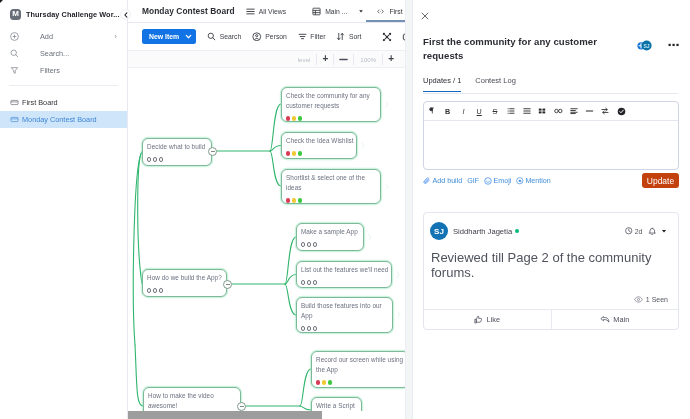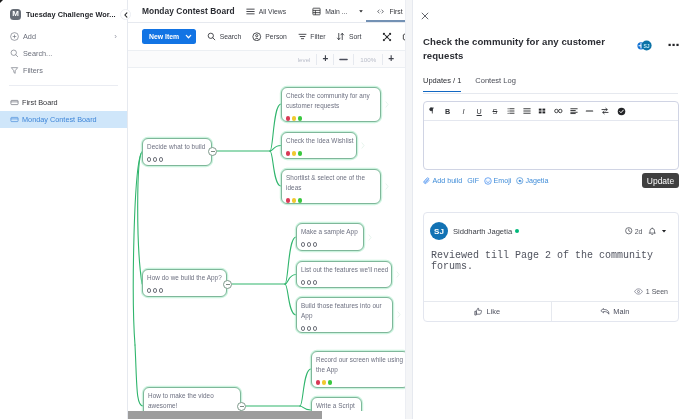--- a/index.html
+++ b/index.html
@@ -17,21 +17,21 @@
   .topbar [data-name="chevron-down-icon"] { width:6px !important; height:6px !important; }
   .toolbar [data-name="expand-icon"], .toolbar [data-name="gear-icon"] { width:10px !important; height:10px !important; }
   .side-item svg.ico, .board-item svg.ico { width:9px !important; height:9px !important; }
 
   
   .sidebar { position:absolute; left:0; top:0; width:128px; height:419px; background:#fff; border-right:1px solid #e6e9ef; }
   .ws-row { display:flex; align-items:center; gap:5px; padding:0; position:absolute; left:10px; top:8px; height:12px; }
   .ws-logo { width:11px; height:11px; border-radius:3.5px; background:#676d76; color:#fff; font-size:8px; font-weight:700;
              display:flex; align-items:center; justify-content:center; flex:0 0 auto; letter-spacing:-0.4px; line-height:1;}
   .ws-name { font-size:7.3px; font-weight:700; color:#222429; white-space:nowrap; overflow:hidden; text-overflow:clip; letter-spacing:0.08px;}
-  .side-item { display:flex; align-items:center; gap:4px; padding:0 10px; height:17px; color:#6b6f7b; font-size:7.3px; white-space:nowrap; }
+  .side-item { display:flex; align-items:center; gap:21px; padding:0 10px; height:17px; color:#6b6f7b; font-size:7.3px; white-space:nowrap; }
   .side-item .ico { width:9px; height:9px; flex:0 0 auto; display:block; }
   .side-item .chev { margin-left:auto; color:#9699a6; font-size:8px; line-height:1; }
   .side-sep { height:1px; background:#eaecf2; margin:6px 9px 8px 9px; }
   .board-item { display:flex; align-items:center; gap:3px; padding:0 10px; height:17px; font-size:7.3px; color:#323338; white-space:nowrap; }
   .board-item.sel { background:#cfe6fa; color:#3f86d8; }
   .collapse-btn { position:absolute; left:120px; top:9px; width:11px; height:11px; border-radius:50%; background:#fff;
                   border:1px solid #eceef3; display:flex; align-items:center; justify-content:center; z-index:20; }
 
   
   .topbar { position:absolute; left:128px; top:0; width:284px; height:23px; background:#fff; border-bottom:1px solid #e6e9ef; display:flex; align-items:center; overflow:hidden; }
@@ -79,48 +79,48 @@
   .ptab { font-size:7.5px; color:#4a4d57; padding-bottom:6px; }
   .ptab.active { color:#2b2d33; border-bottom:1.8px solid #1268c3; }
   .ptabs-line { position:absolute; left:10px; right:12px; top:93px; height:1px; background:#e6e9ef; }
 
   .editor { position:absolute; left:10px; top:101px; width:256px; border:1px solid #d0d4e4; border-radius:4px; background:#fff; }
   .editor-toolbar { height:19px; border-bottom:1px solid #e4e7ef; display:flex; align-items:center; padding-left:0px; gap:0.1px; }
   .etb { width:15.7px; height:19px; display:flex; align-items:center; justify-content:center; }
   .editor-body { height:48px; }
   .ed-actions { position:absolute; left:10px; top:177px; display:flex; align-items:center; gap:5px; }
   .ed-act { display:flex; align-items:center; gap:1.6px; color:#3f8cd8; font-size:7.1px; white-space:nowrap;}
-  .update-btn { position:absolute; left:229px; top:173px; width:37px; height:15px; background:#404040; color:#fff;
+  .update-btn { position:absolute; left:229px; top:173px; width:37px; height:15px; background:#c2410c; color:#fff;
                 border-radius:3px; display:flex; align-items:center; justify-content:center; font-size:8.5px; }
 
   .update-card { position:absolute; left:10px; top:212px; width:256px; border:1px solid #e3e6ef; border-radius:4px; background:#fff; }
   .uc-head { display:flex; align-items:center; padding:9px 11px 0 6px; }
   .avatar { width:18px; height:18px; border-radius:50%; background:#1272b4; color:#fff; font-size:8px; font-weight:700;
             display:flex; align-items:center; justify-content:center; letter-spacing:0.2px; flex:0 0 auto;}
   .uc-name { margin-left:5px; font-size:7.6px; color:#3a3d45; }
   .uc-online { width:4px; height:4px; border-radius:50%; background:#00b87a; margin-left:3px; flex:0 0 auto;}
   .uc-meta { margin-left:auto; display:flex; align-items:center; gap:5px; color:#53565f; font-size:7px; }
-  .uc-body { padding:10px 12px 0 7px; font-size:10px; color:#50535e;font-family:Liberation Mono, monospace; }
+  .uc-body { padding:10px 12px 0 7px; font-size:13px; color:#50535e; }
   .uc-seen { display:flex; align-items:center; justify-content:flex-end; gap:3px; padding:16px 10px 6px 12px; font-size:7px; color:#53565f; }
   .uc-foot { display:flex; border-top:1px solid #e6e9ef; height:20px; }
   .uc-fbtn { flex:1; display:flex; align-items:center; justify-content:center; gap:3px; font-size:7.4px; color:#4b4e5c; }
   .uc-fbtn + .uc-fbtn { border-left:1px solid #e6e9ef; }
   .cursor { position:absolute; left:0; top:0; width:3px; height:3px; background:#1a1a1a; clip-path:polygon(0 0, 100% 0, 0 100%); z-index:50;}
 </style>
 </head>
 <body>
 
 <div class="app" data-name="app-root">
 
   <div class="cursor" data-name="mouse-cursor"></div>
 
   <div class="sidebar" data-name="left-sidebar">
     <div class="ws-row" data-name="workspace-row">
       <div class="ws-logo" data-name="workspace-logo">M</div>
-      <div class="ws-name" data-name="workspace-name">Tuesday Challenge Wor...</div>
+      <div class="ws-name" data-name="workspace-name">Thursday Challenge Wor...</div>
     </div>
 
     <div style="height:28px"></div>
     <div class="side-item" data-name="sidebar-item-add">
       <svg class="ico" data-name="add-circle-icon" viewBox="0 0 12 12">
           <circle cx="6" cy="6" r="5.2" fill="none" stroke="#6b6f7b" stroke-width="0.85"></circle>
           <path d="M6 4.1v3.8M4.1 6h3.8" stroke="#6b6f7b" stroke-width="0.85" stroke-linecap="round"></path>
         </svg>
       <span data-name="sidebar-add-label">Add</span>
       <span class="chev" data-name="chevron-right-icon">›</span>
@@ -433,21 +433,21 @@
   <div class="hscroll-track" data-name="horizontal-scrollbar-track">
     <div class="hscroll" style="left:0" data-name="horizontal-scrollbar-thumb"></div>
   </div>
 
   <div class="panel" data-name="item-detail-panel">
   <div class="panel-close" data-name="panel-close-button">
     <svg width="8" height="8" viewBox="0 0 12 12" data-name="close-icon">
           <path d="M1.6 1.6l8.8 8.8M10.4 1.6l-8.8 8.8" stroke="#4b4e56" stroke-width="1.3" stroke-linecap="round"></path>
         </svg>
   </div>
-  <div class="panel-title" data-name="panel-title">Check the community for any customer requests</div>
+  <div class="panel-title" data-name="panel-title">First the community for any customer requests</div>
   <div class="panel-avatars" data-name="panel-avatars">
     <svg width="16" height="11" viewBox="0 0 16 11" data-name="add-person-icon">
       <circle cx="4" cy="5.8" r="3.6" fill="#1272d4"></circle>
           <path d="M4 3.6v4.4M1.9 5.8h4.2" stroke="#fff" stroke-width="1.1" stroke-linecap="round"></path>
       <circle cx="9.6" cy="5.5" r="5" fill="#0b72a6"></circle>
           <text x="9.6" y="7.7" font-size="5.1" font-family="Liberation Sans" fill="#bfe7f5" text-anchor="middle" font-weight="bold">SJ</text>
     </svg>
   </div>
   <div class="panel-more" data-name="panel-more-button">
     <svg width="12" height="4" viewBox="0 0 14 4" data-name="more-icon">
@@ -550,21 +550,21 @@
             <circle cx="6.4" cy="3.9" r="0.45" fill="#2f80ed"></circle>
           </svg>
       <span data-name="emoji-label">Emoji</span>
     </div>
     <div class="ed-act" data-name="mention-button">
       <svg width="7.5" height="7.5" viewBox="0 0 10 10" data-name="mention-icon">
             <circle cx="5" cy="5" r="4.2" fill="none" stroke="#3f8cd8" stroke-width="0.9"></circle>
             <circle cx="5" cy="5" r="1.5" fill="#3f8cd8"></circle>
             <path d="M6.6 5v1.6" stroke="#3f8cd8" stroke-width="0.9" stroke-linecap="round"></path>
           </svg>
-      <span data-name="mention-label">Jagetia</span>
+      <span data-name="mention-label">Mention</span>
     </div>
   </div>
   <div class="update-btn" data-name="update-button">Update</div>
 
   <div class="update-card" data-name="update-card">
     <div class="uc-head" data-name="update-header">
       <div class="avatar" data-name="avatar">SJ</div>
       <div class="uc-name" data-name="update-author">Siddharth Jagetia</div>
       <div class="uc-online" data-name="online-indicator"></div>
       <div class="uc-meta" data-name="update-meta">

